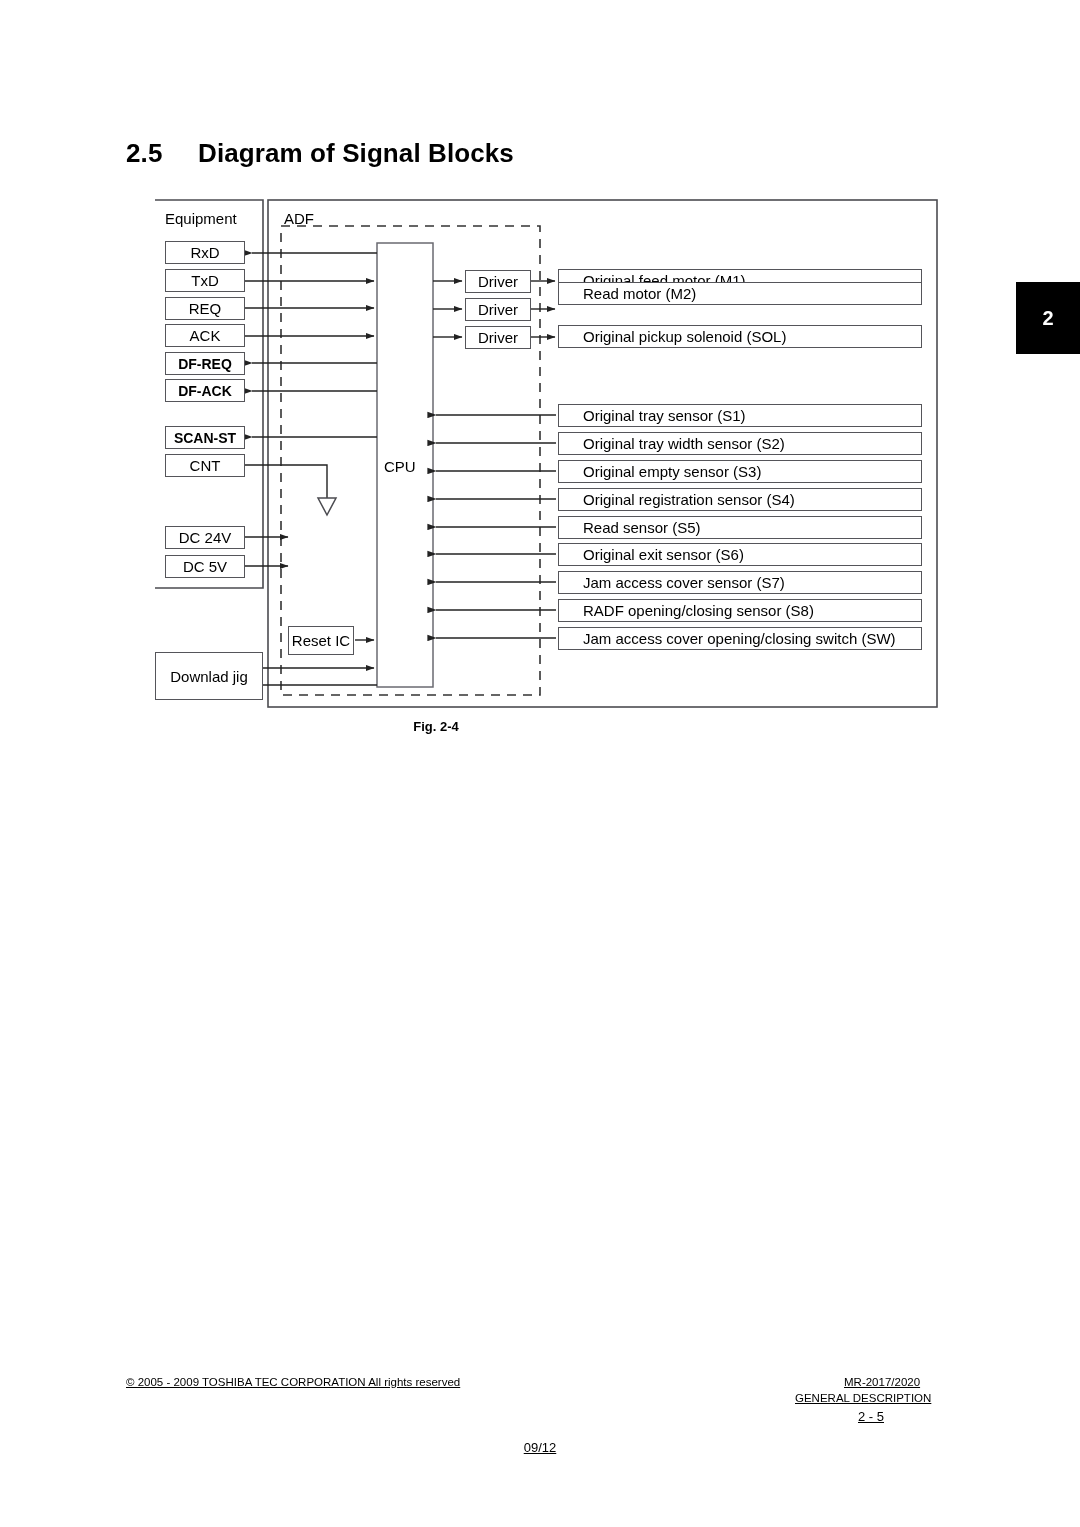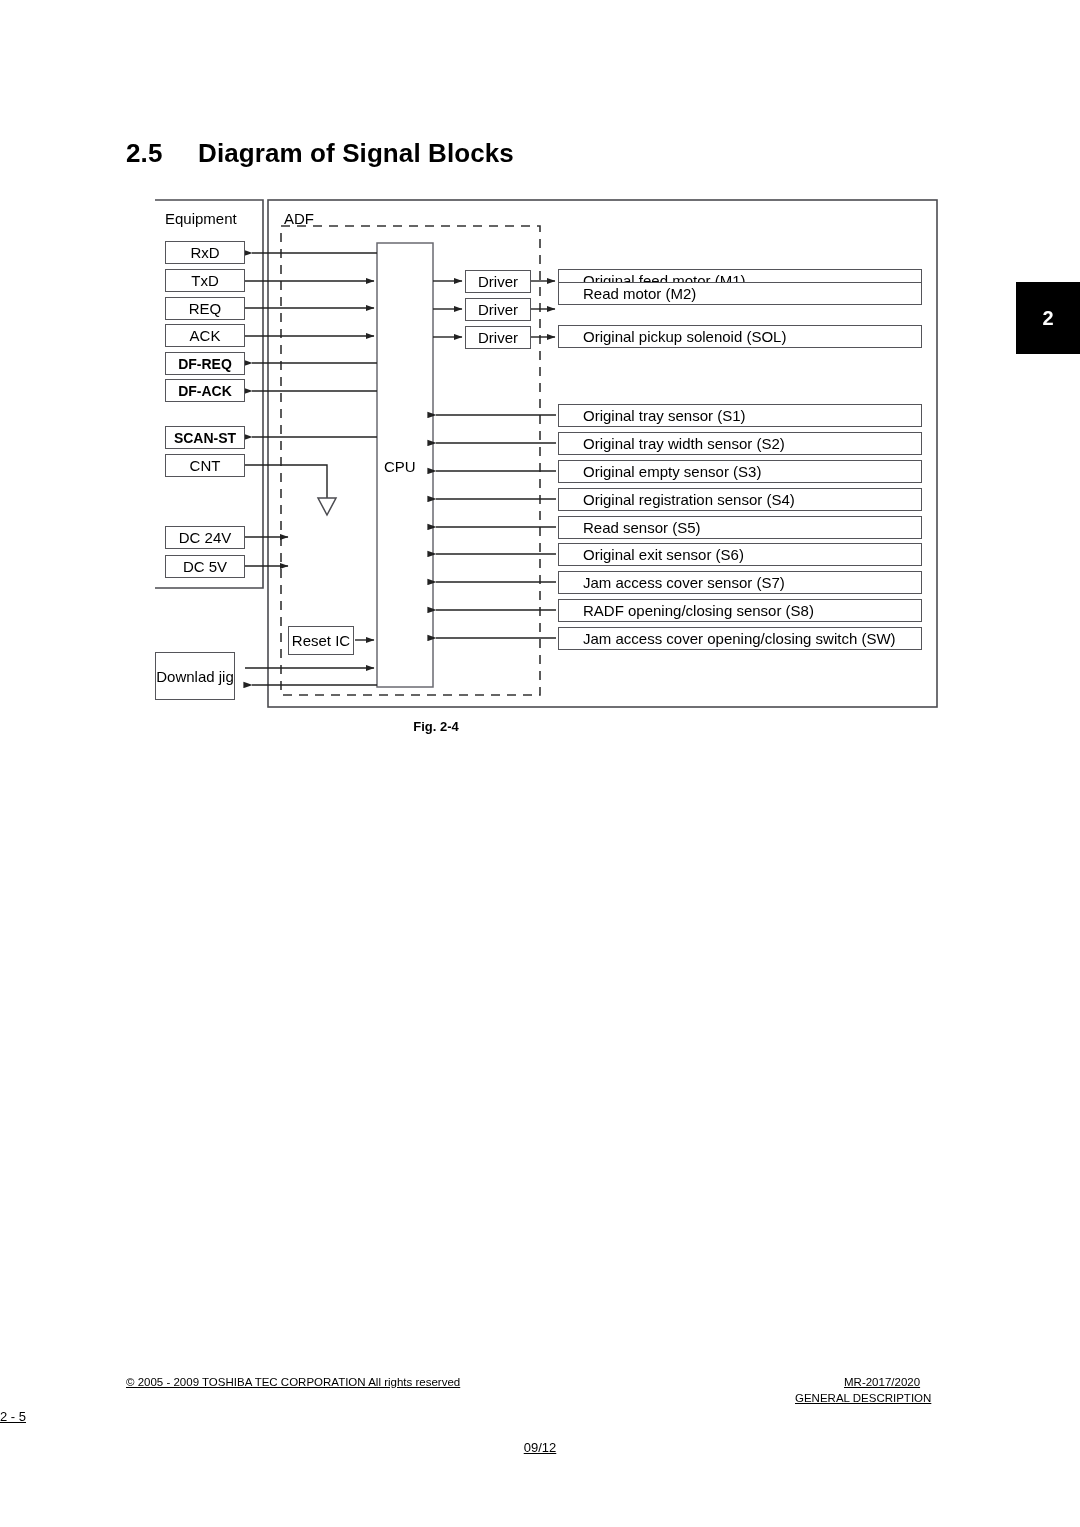--- a/index.html
+++ b/index.html
@@ -50,21 +50,21 @@
   #caption{
     position:absolute;left:0;top:719px;width:872px;text-align:center;
     font-size:13px;font-weight:bold;
   }
 
   
   .foot{position:absolute;font-size:11.5px;white-space:nowrap;text-decoration:underline;}
   #foot-copy{left:126px;top:1376px;}
   #foot-model{left:844px;top:1376px;}
   #foot-sect{left:795px;top:1392px;}
-  #foot-page{left:0;top:1409px;width:884px;text-align:left;font-size:13px;}
+  #foot-page{left:0;top:1409px;width:884px;text-align:right;font-size:13px;}
   #foot-date{left:0;top:1440px;width:1080px;text-align:center;font-size:13px;}
 </style>
 </head>
 <body>
 
 <div class="page">
 
   <div id="heading">
     <span class="num">2.5</span><span>Diagram of Signal Blocks</span>
   </div>
@@ -154,21 +154,21 @@
     <div class="bx c sig" style="top:297px;">REQ</div>
     <div class="bx c sig" style="top:324px;">ACK</div>
     <div class="bx c sig bold" style="top:352px;">DF-REQ</div>
     <div class="bx c sig bold" style="top:379px;">DF-ACK</div>
     <div class="bx c sig bold" style="top:426px;width:80px;">SCAN-ST</div>
     <div class="bx c sig" style="top:454px;">CNT</div>
 
     <div class="bx c sig" style="top:526px;">DC 24V</div>
     <div class="bx c sig" style="top:555px;">DC 5V</div>
 
-    <div class="bx c" style="left:155px;top:652px;width:80px;height:48px;">Downlad jig</div>
+    <div class="bx c" style="left:155px;top:652px;width:108px;height:48px;">Downlad jig</div>
 
     <div class="bx c" style="left:288px;top:626px;width:66px;height:29px;text-align:center;">Reset IC</div>
 
     <div class="bx c drv" style="top:270px;">Driver</div>
     <div class="bx c drv" style="top:298px;">Driver</div>
     <div class="bx c drv" style="top:326px;">Driver</div>
 
     <div class="bx l dev" style="top:269px;">Original feed motor (M1)</div>
     <div class="bx l dev" style="top:282px;">Read motor (M2)</div>
     <div class="bx l dev" style="top:325px;">Original pickup solenoid (SOL)</div>

